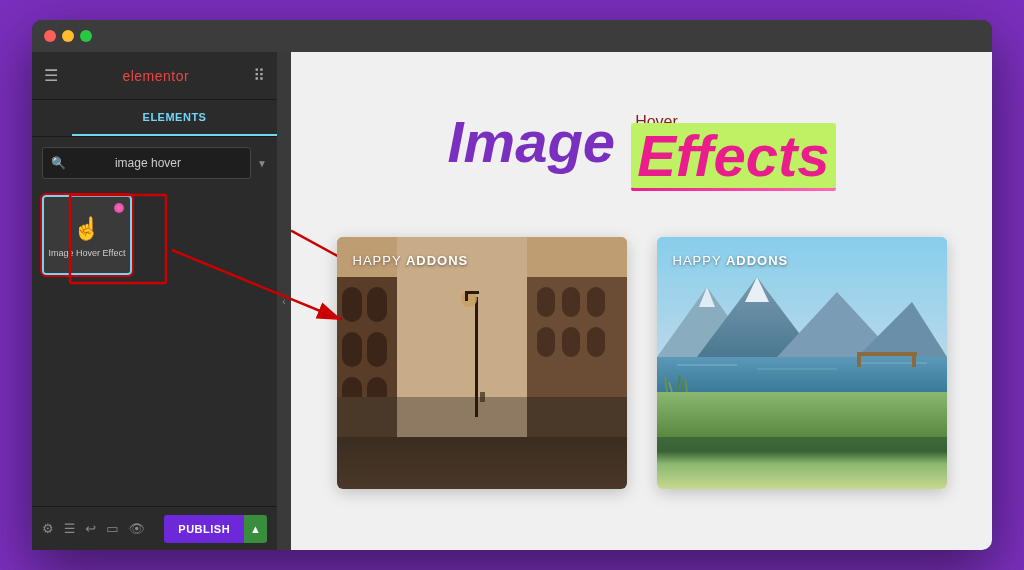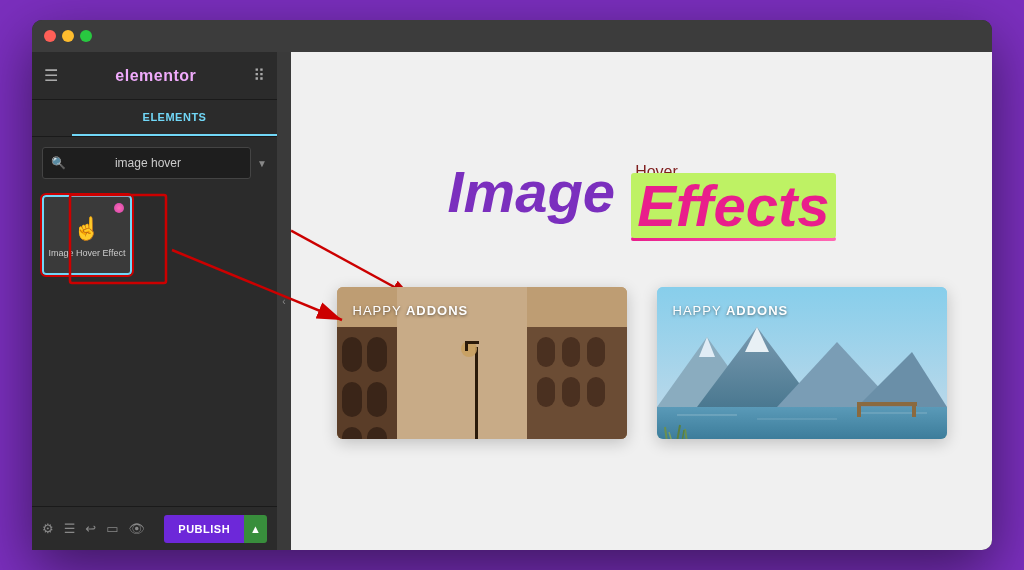--- a/index.html
+++ b/index.html
@@ -74,23 +74,23 @@
       border-bottom: 1px solid #1a1a1a;
     }
 
     .hamburger-icon {
       color: #aaa;
       font-size: 16px;
       cursor: pointer;
     }
 
     .elementor-logo {
-      color: #f0abfc;
-      font-size: 16px;
-      font-weight: 700;
+      color: #ef4444;
+      font-size: 14px;
+      font-weight: 400;
       letter-spacing: 0.5px;
     }
 
     .apps-icon {
       color: #aaa;
       font-size: 16px;
     }
 
     .sidebar-tabs {
       display: flex;
@@ -330,21 +330,21 @@
     }
 
     
     .image-cards {
       display: flex;
       gap: 30px;
     }
 
     .image-card {
       width: 290px;
-      height: 152px;
+      height: 252px;
       border-radius: 6px;
       overflow: hidden;
       position: relative;
       box-shadow: 0 4px 16px rgba(0,0,0,0.2);
     }
 
     
     .image-card-1 {
       background: linear-gradient(180deg, #c4a882 0%, #8b7355 30%, #5a4532 60%, #3a2d20 80%, #4a3828 100%);
     }

